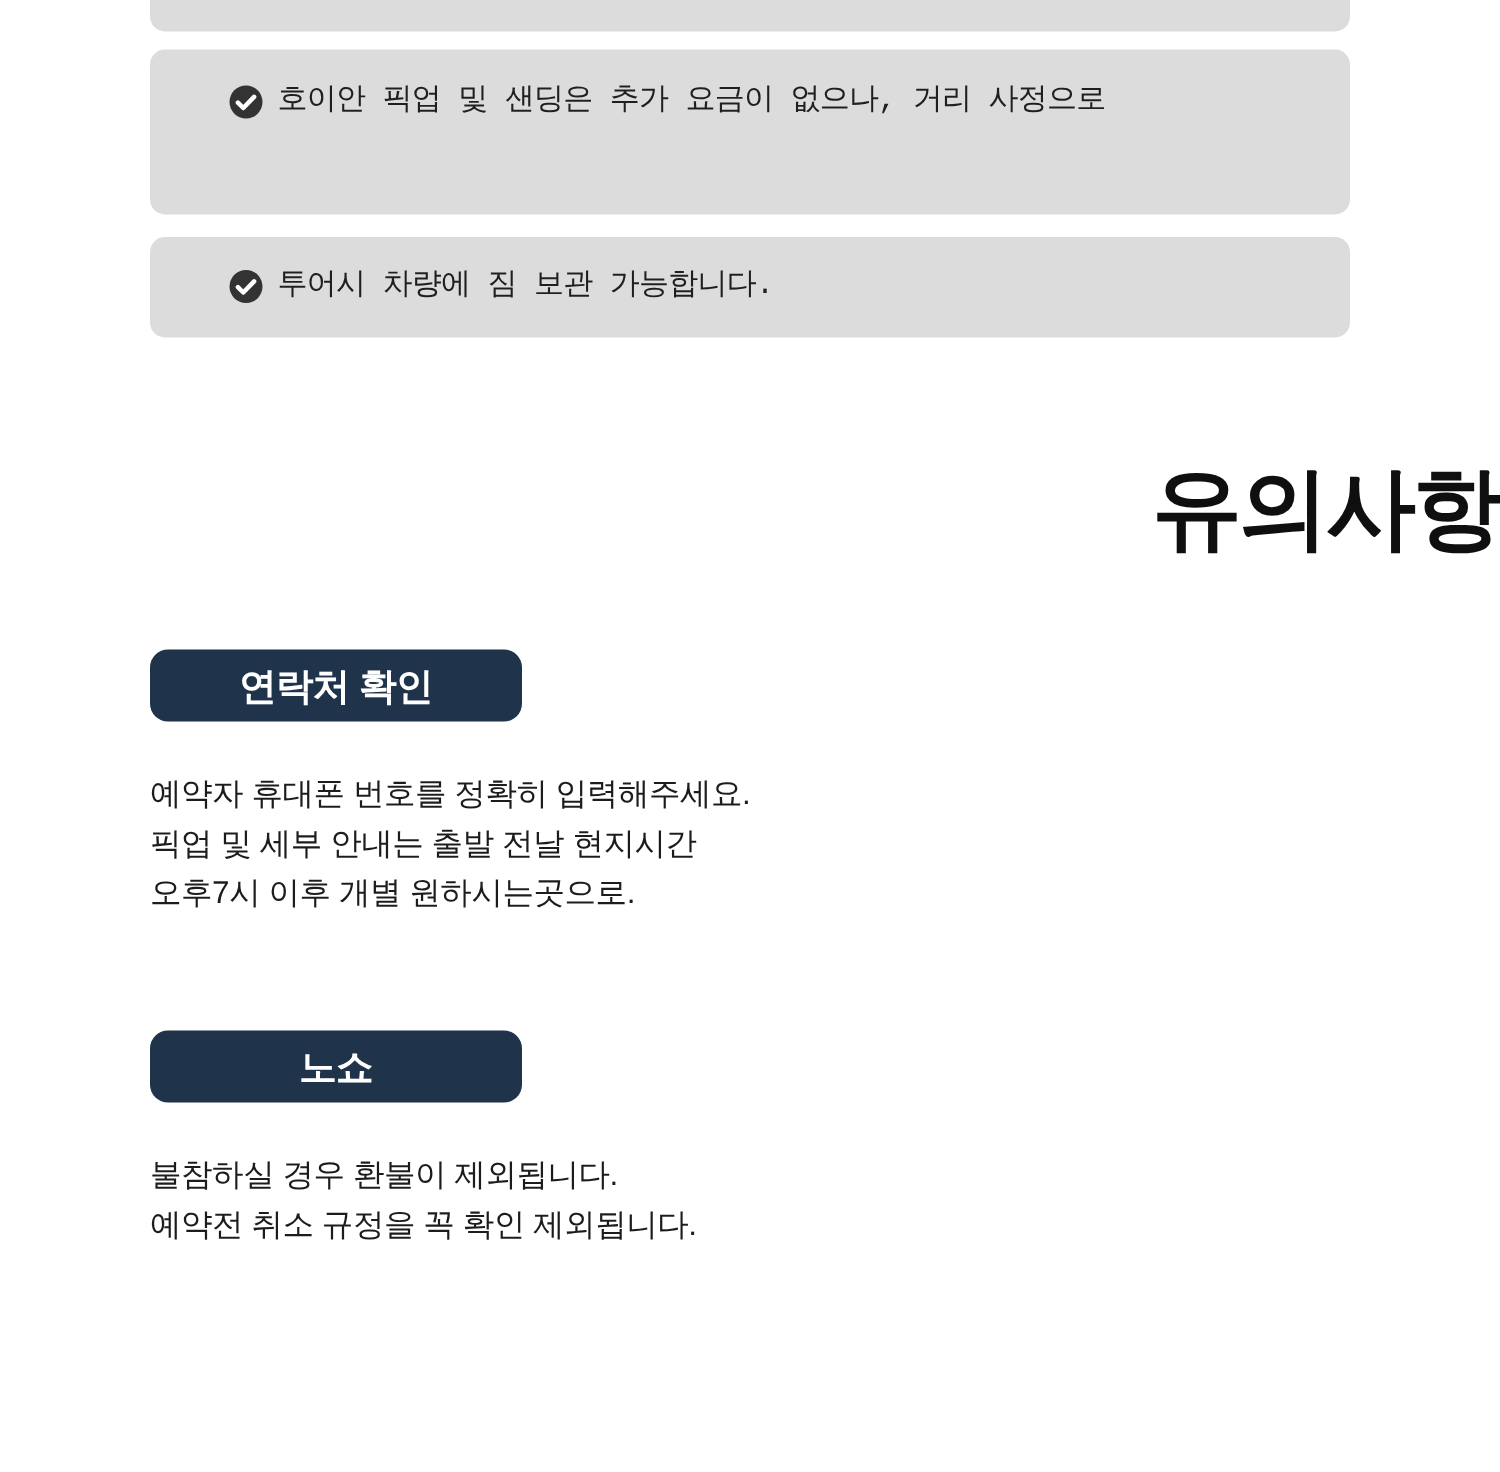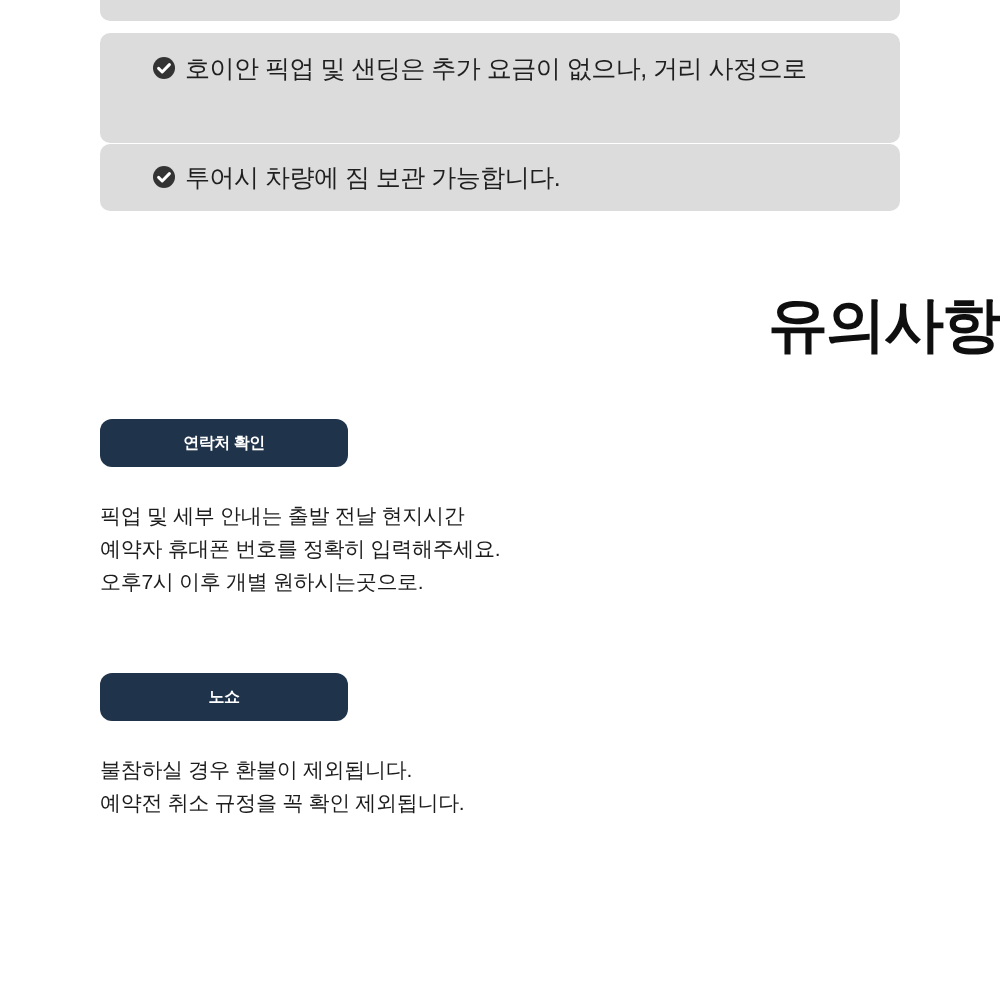--- a/index.html
+++ b/index.html
@@ -26,34 +26,35 @@
   }
   .notice {
     margin: 0 100px;
     background: #dcdcdc;
     border-radius: 10px;
     display: flex;
     align-items: flex-start;
     padding: 0 40px 0 52px;
   }
   .notice-1 { margin-top: 12px; height: 110px; padding-top: 16px; }
-  .notice-2 { margin-top: 1px; height: 67px;  padding-top: 14px; }
+  .notice-2 { margin-top: 15px; height: 67px;  padding-top: 14px; }
   .check-icon {
     flex: 0 0 24px;
     width: 24px;
     height: 24px;
     margin-top: 7px;
     margin-right: 9px;
   }
   .notice-text {
-    font-size: 25px;
+    font-size: 20px;
     line-height: 38px;
     font-weight: 500;
     color: #1f1f1f;
     letter-spacing: -0.5px;
+    font-family: Liberation Mono, monospace;
   }
 
   
   .page-title {
     margin-top: 78px;
     text-align: right;
     font-size: 60px;
     line-height: 72px;
     font-weight: 900;
     letter-spacing: -2px;
@@ -72,21 +73,21 @@
 
   .pill {
     width: 248px;
     height: 48px;
     background: #1f334a;
     border-radius: 12px;
     display: flex;
     align-items: center;
     justify-content: center;
     color: #ffffff;
-    font-size: 16px;
+    font-size: 25px;
     font-weight: 800;
     letter-spacing: -0.5px;
   }
   .body-text {
     margin-top: 32px;
     font-size: 21px;
     line-height: 33px;
     font-weight: 400;
     letter-spacing: -0.3px;
     color: #1c1c1c;
@@ -118,22 +119,22 @@
       <div>투어시 차량에 짐 보관 가능합니다.</div>
     </div>
   </div>
 
   <h1 class="page-title">유의사항</h1>
 
   <div class="row row-1">
     <div class="col">
       <div class="pill">연락처 확인</div>
       <div class="body-text">
+        <div>예약자 휴대폰 번호를 정확히 입력해주세요.</div>
         <div>픽업 및 세부 안내는 출발 전날 현지시간</div>
-        <div>예약자 휴대폰 번호를 정확히 입력해주세요.</div>
         <div>오후7시 이후 개별 원하시는곳으로.</div>
       </div>
     </div>
   </div>
 
   <div class="row row-2">
     <div class="col">
       <div class="pill">노쇼</div>
       <div class="body-text">
         <div>불참하실 경우 환불이 제외됩니다.</div>

